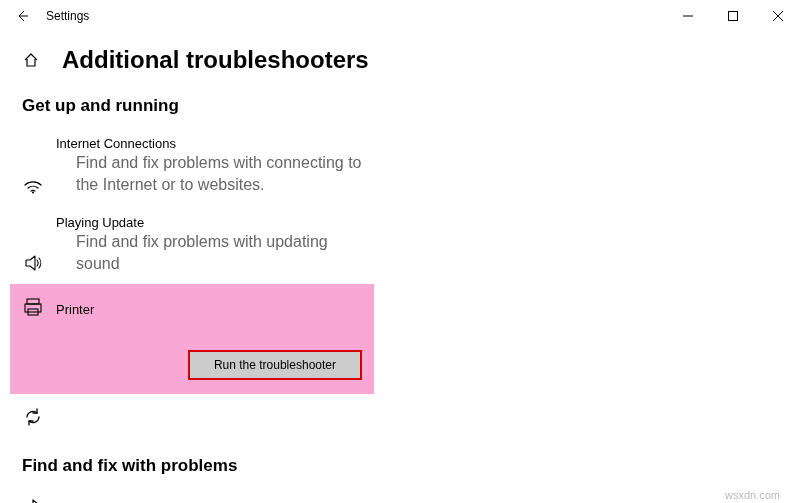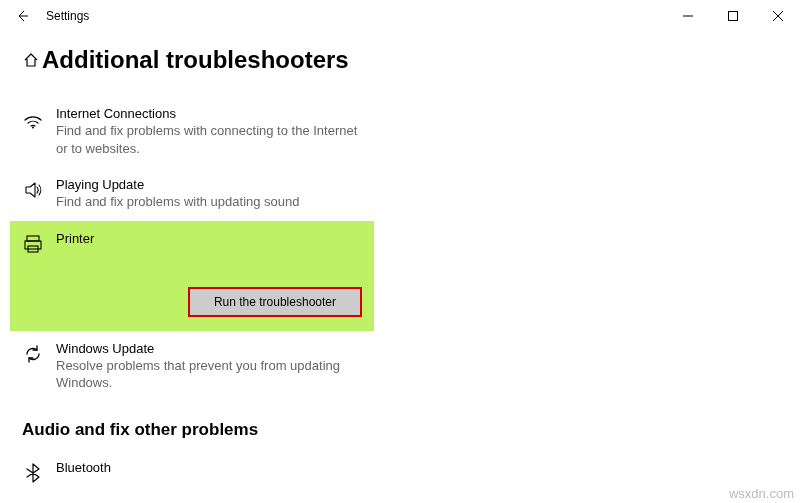--- a/index.html
+++ b/index.html
@@ -38,86 +38,87 @@
     display: flex; align-items: center; justify-content: center;
     font-size: 10px;
     font-family: "Segoe MDL2 Assets", sans-serif;
   }
   .content {
     padding: 0 22px;
   }
   .page-header {
     display: flex;
     align-items: center;
-    gap: 2px;
+    gap: 22px;
     margin-top: 14px;
     margin-bottom: 22px;
   }
   .page-header .home-icon {
     font-size: 16px;
   }
   .page-header h1 {
     font-size: 24px;
     font-weight: 600;
     margin: 0;
   }
   h2.section {
     font-size: 17px;
     font-weight: 600;
     margin: 0 0 10px 0;
   }
   .list { margin-left: -12px; }
   .item {
     display: flex;
-    align-items: flex-start;
+    align-items: flex-end;
     padding: 10px 12px;
     width: 364px;
     gap: 12px;
   }
   .item.selected {
-    background: #bef264;
+    background: #f9a8d4;
     flex-wrap: wrap;
     padding-bottom: 14px;
   }
   .item .icon {
     width: 22px; height: 22px;
     flex-shrink: 0;
     margin-top: 2px;
     display: flex; align-items: center; justify-content: center;
   }
   .item .texts { flex: 1; }
   .item .name {
     font-size: 13px;
     color: #000;
     margin-bottom: 1px;
   }
   .item .desc {
-    font-size: 13px;
+    font-size: 16px;
     color: #666;
     line-height: 1.35;
+    margin-left: 20px;
   }
   .run-row {
     width: 100%;
     display: flex;
     justify-content: flex-end;
     margin-top: 20px;
   }
   .run-btn {
     border: 2px solid #d40000;
     background: #ccc;
     color: #000;
     font-size: 12px;
     padding: 6px 24px;
     font-family: inherit;
   }
   .gap { height: 18px; }
   .footer-wm {
     position: absolute;
-    right: 6px; bottom: 2px;
-    font-size: 13px;
+    right: 20px; bottom: 2px;
+    font-size: 11px;
     color: #bbb;
   }
   svg { display: block; }
 </style>
 </head>
 <body>
 
 <div class="titlebar">
   <div class="back">
     <svg width="14" height="14" viewBox="0 0 14 14">
@@ -149,20 +150,21 @@
 
   <div class="page-header">
     <span class="home-icon">
       <svg width="18" height="18" viewBox="0 0 18 18">
           <path d="M3 9 L9 3 L15 9 M5 8 V15 H13 V8" stroke="#000" stroke-width="1.2" fill="none" stroke-linejoin="round"></path>
         </svg>
     </span>
     <h1>Additional troubleshooters</h1>
   </div>
 
+  <h2 class="section">Get up and running</h2>
 
   <div class="list">
 
     <div class="item">
       <span class="icon">
         <svg width="22" height="22" viewBox="0 0 22 22">
             <path d="M3 12a12 12 0 0 1 16 0M6 15a8 8 0 0 1 10 0M9 18a4 4 0 0 1 4 0" stroke="#000" stroke-width="1.2" fill="none" stroke-linecap="round"></path>
             <circle cx="11" cy="19.5" r="1" fill="#000"></circle>
           </svg>
       </span>
@@ -201,31 +203,27 @@
       </div>
     </div>
 
     <div class="item">
       <span class="icon">
         <svg width="22" height="22" viewBox="0 0 22 22">
             <path d="M5 11a6 6 0 0 1 10-4M17 11a6 6 0 0 1-10 4" stroke="#000" stroke-width="1.3" fill="none" stroke-linecap="round"></path>
             <path d="M15 3v4h-4M7 19v-4h4" stroke="#000" stroke-width="1.3" fill="none" stroke-linecap="round" stroke-linejoin="round"></path>
           </svg>
       </span>
-      <div class="texts">
-        <div class="name">Windows Update</div>
-        <div class="desc">Resolve problems that prevent you from updating Windows.</div>
-      </div>
     </div>
 
   </div>
 
   <div class="gap"></div>
 
-  <h2 class="section">Audio and fix other problems</h2>
+  <h2 class="section">Find and fix with problems</h2>
 
   <div class="list">
     <div class="item">
       <span class="icon">
         <svg width="22" height="22" viewBox="0 0 22 22">
             <path d="M11 2v18l6-5-12-8m0 8l12-8-6-5" stroke="#000" stroke-width="1.2" fill="none" stroke-linejoin="round" stroke-linecap="round"></path>
           </svg>
       </span>
       <div class="texts">
         <div class="name">Bluetooth</div>

